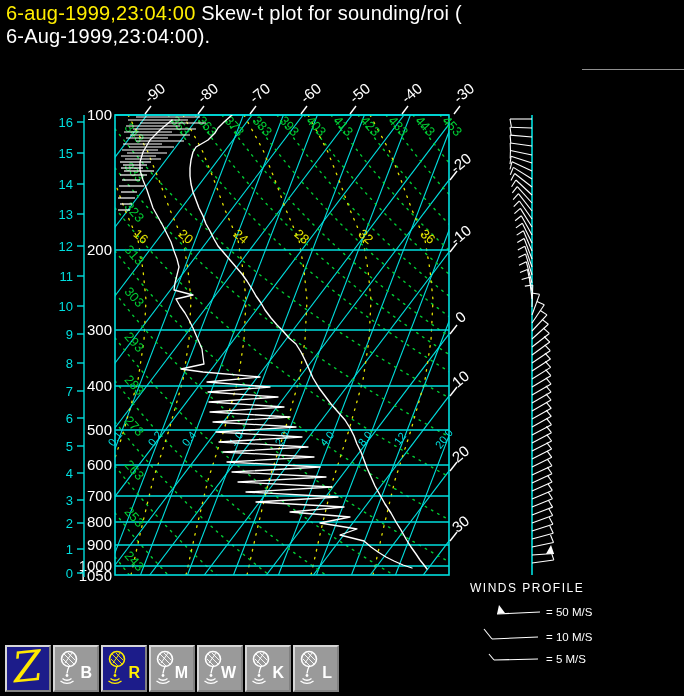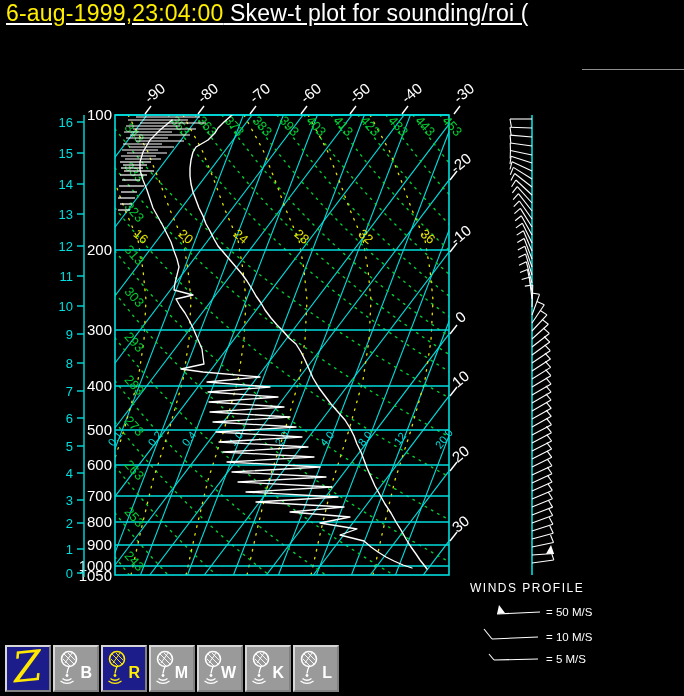--- a/index.html
+++ b/index.html
@@ -1,38 +1,39 @@
 <!DOCTYPE html>
 <html><head>
 <meta charset="utf-8">
 <style>
   html,body{margin:0;padding:0;background:#000;width:684px;height:696px;overflow:hidden;position:relative;
     font-family:"Liberation Sans",sans-serif;}
   #stage{position:absolute;inset:0;width:684px;height:696px;background:#000;}
-  #title{position:absolute;left:6px;top:2px;font-size:23px;line-height:23px;color:#fff;letter-spacing:0.2px;text-decoration:underline;}
+  #title{position:absolute;left:6px;top:2px;font-size:20px;line-height:23px;color:#fff;letter-spacing:0.2px;}
   #title .ts{color:#ffee00;}
   #topline{position:absolute;height:1px;background:#8f8f8f;}
   svg.plot{position:absolute;left:0;top:0;}
   #toolbar{position:absolute;display:flex;gap:2px;}
   .tbtn{width:46px;height:47px;box-sizing:border-box;border:2px outset #d6d6d6;background:#9a9a9a;
     display:flex;align-items:center;justify-content:center;position:relative;cursor:pointer;}
   .tbtn.sel{background:#1c1c8a;}
   .tbtn .letter{position:absolute;right:5px;bottom:8px;font-weight:bold;font-size:16px;color:#fff;
     font-family:"Liberation Sans",sans-serif;}
   .tbtn.sel .letter{color:#ffee00;}
   .tbtn .balloon{position:absolute;left:4px;top:3px;}
   .zlogo{font-family:"DejaVu Serif",serif;font-style:italic;font-size:42px;color:#ffe900;
     transform:rotate(-6deg);line-height:1;margin-top:-4px;}
 </style>
 </head>
 <body>
 
 <div id="stage">
   <div id="title">
     <div><span class="ts">6-aug-1999,23:04:00</span><span> Skew-t plot for sounding/roi (</span></div>
+    <div>6-Aug-1999,23:04:00).</div>
   </div>
   <div id="topline" style="left: 582px; top: 69px; width: 102px;"></div>
   <svg class="plot" id="plotsvg" width="684" height="696">
       <defs>
         <clipPath id="plotclip">
           <rect x="115" y="115" width="334" height="460"></rect>
         </clipPath>
       </defs>
       <g clip-path="url(#plotclip)">
         <g>

